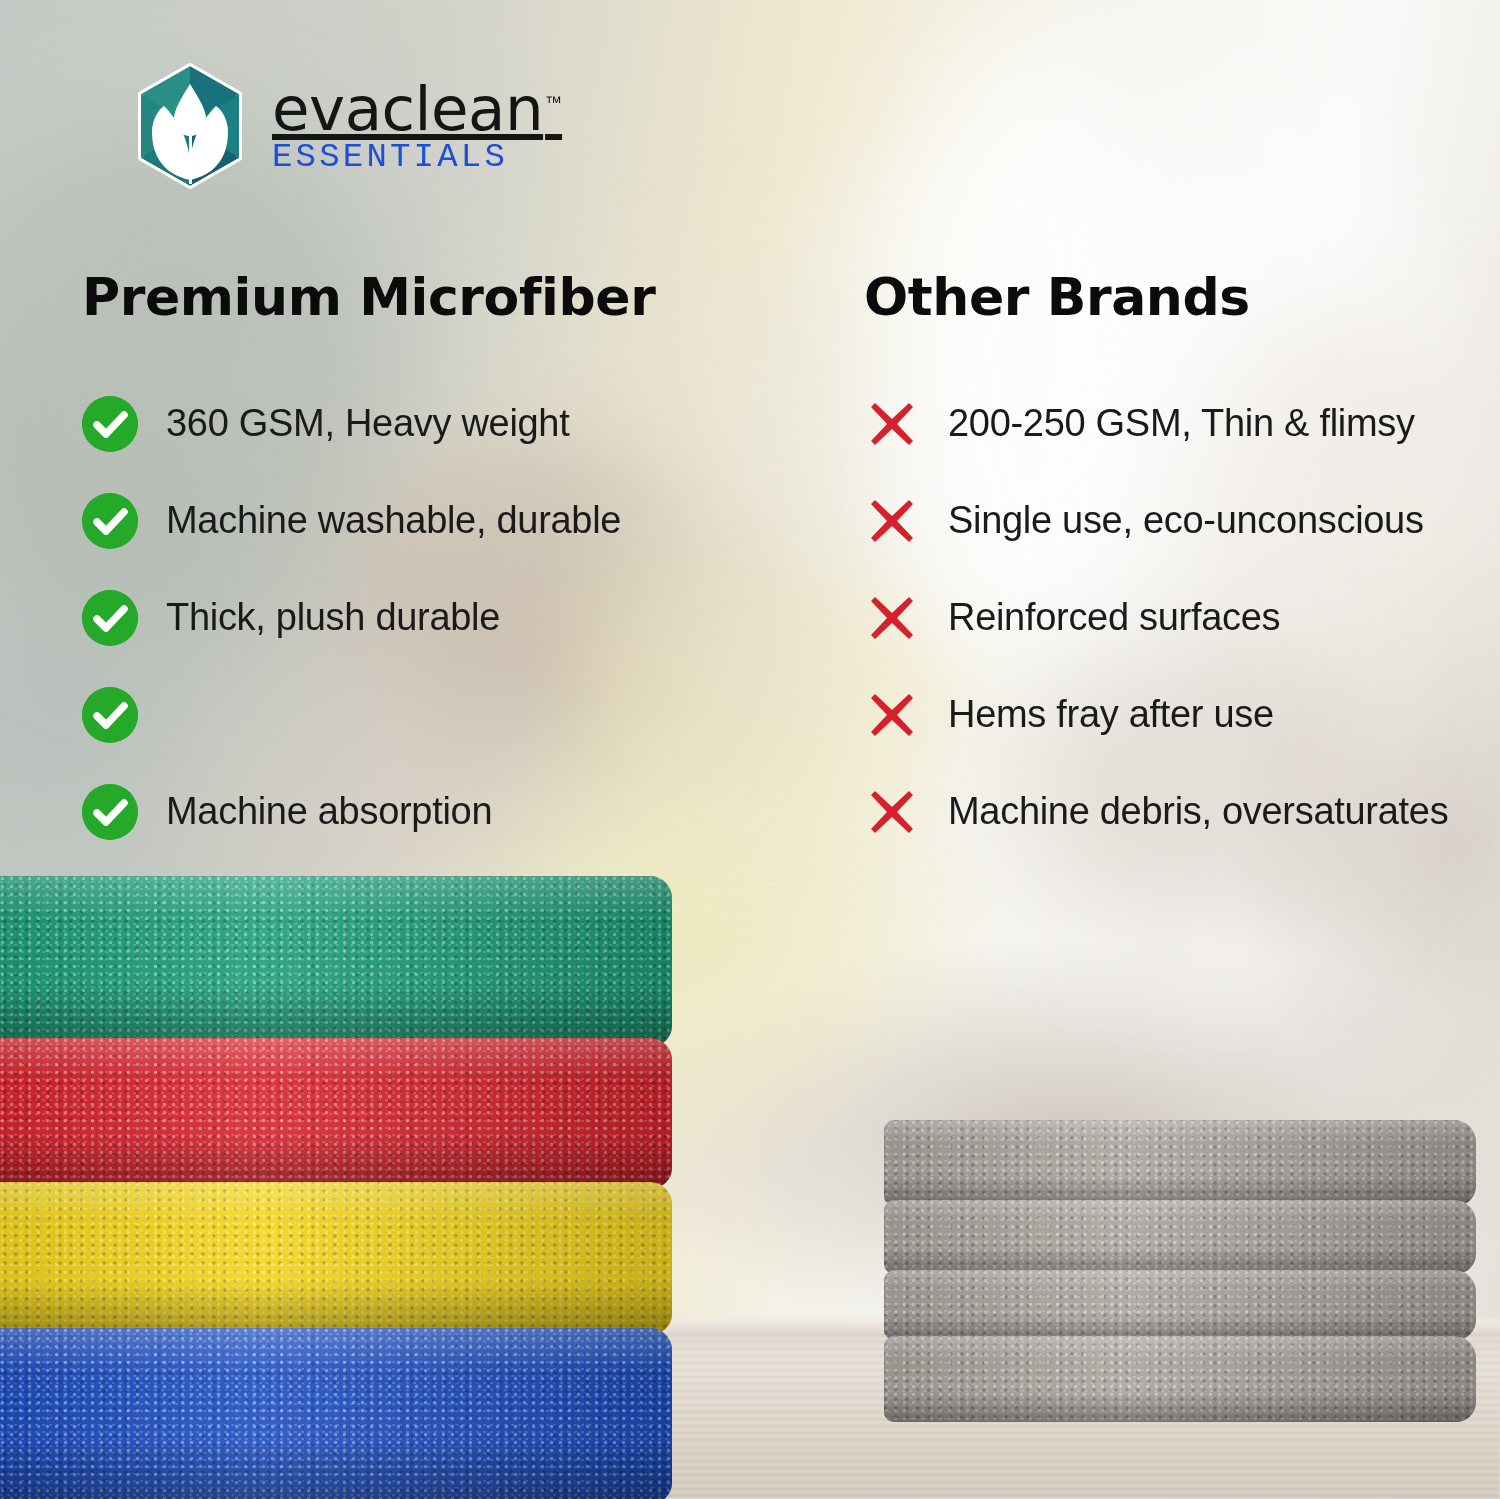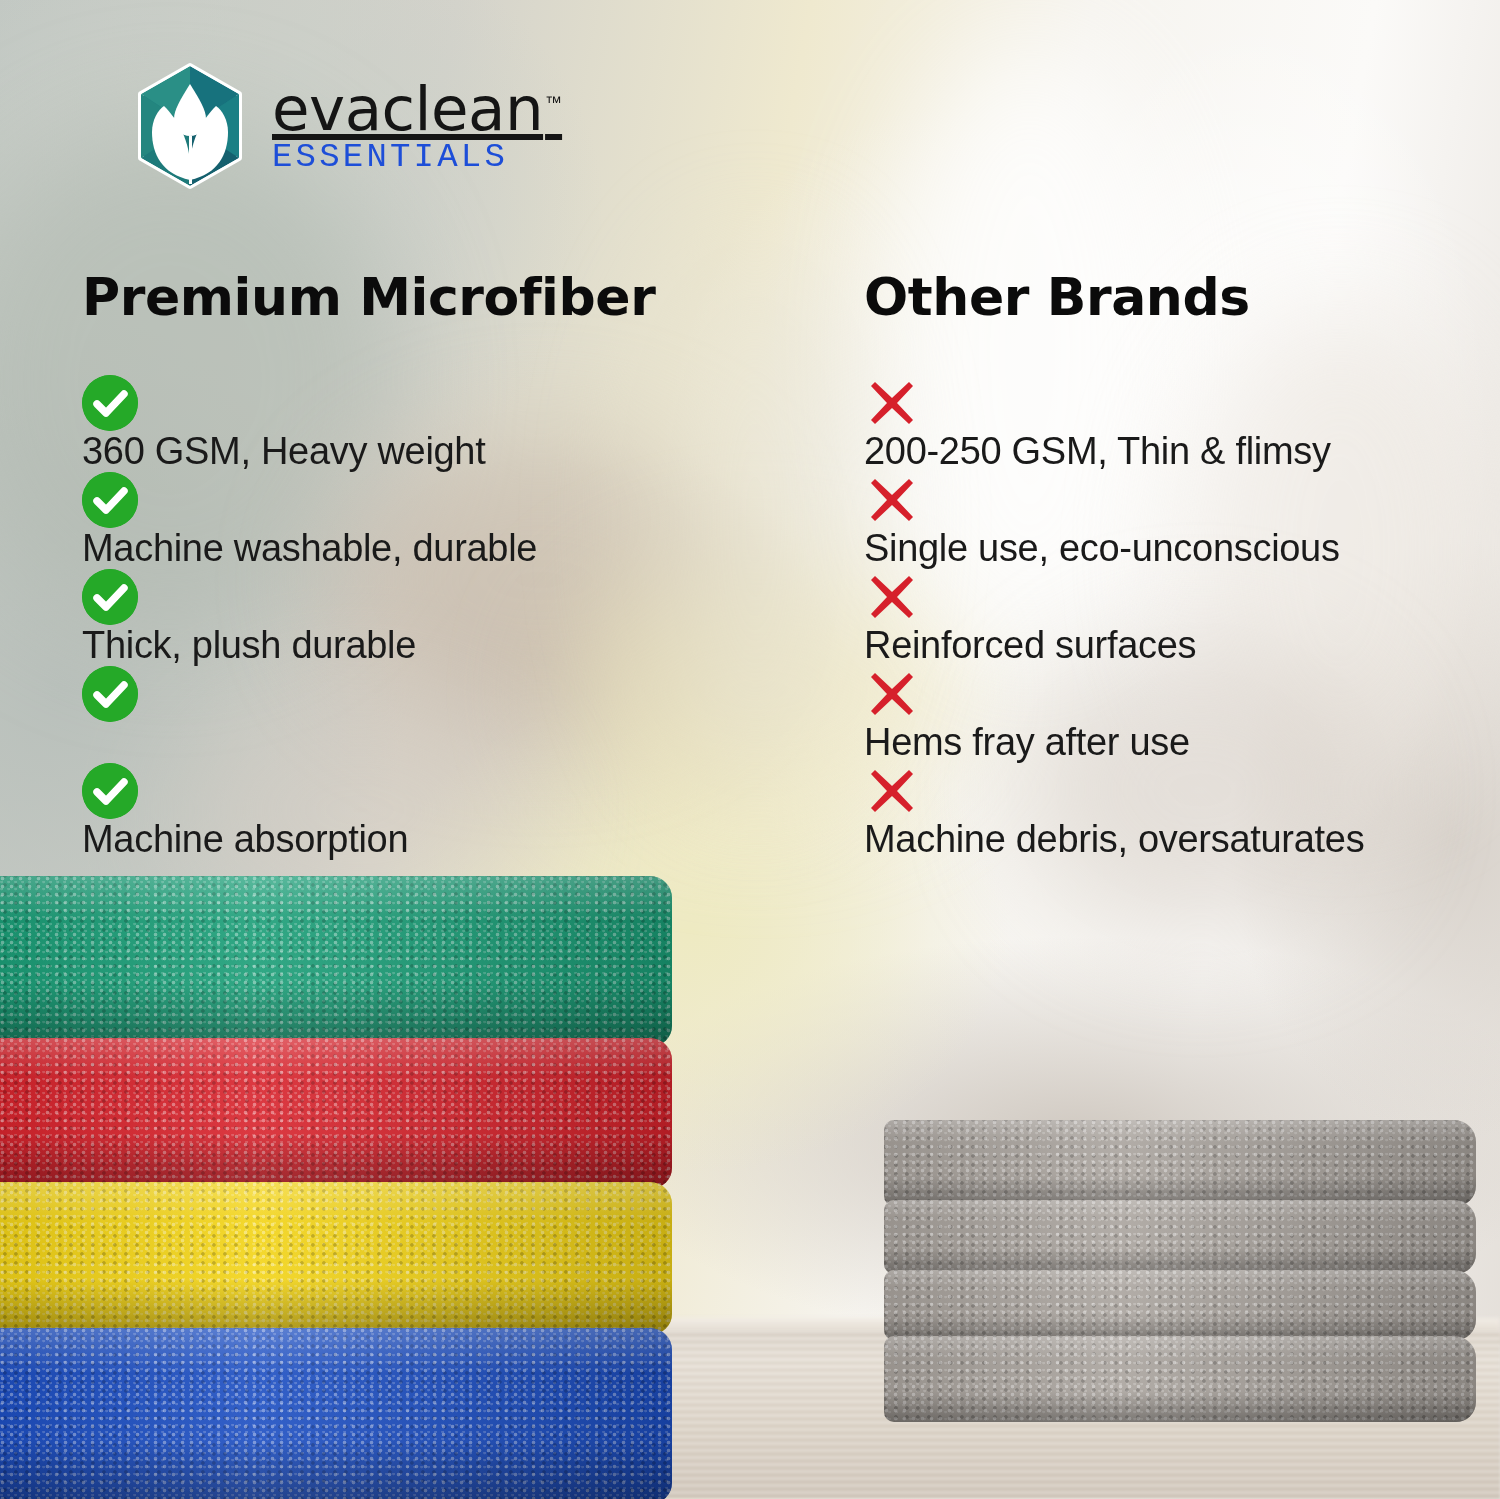--- a/index.html
+++ b/index.html
@@ -86,21 +86,21 @@
   .col { position:absolute; top:232px;margin-top:35px; }
   .col-left  { left:82px;  width:700px; }
   .col-right { left:864px; width:620px; }
 
   .col-title {
     font-size:52px; font-weight:700; color:#0b0b0b;
     letter-spacing:-.4px; margin-bottom:48px;
     font-family:"DejaVu Sans", sans-serif;
   }
 
-  .row { display:flex; align-items:flex-start; height:97px;flex-direction:column; }
+  .row { display:flex; align-items:center; height:97px; }
   .row-icon { flex:0 0 auto; width:84px; display:flex; align-items:center; }
   .row-text {
     font-size:38px; color:#1a1a1a; line-height:1.1;
     letter-spacing:-.3px; white-space:nowrap;
     font-family:"Liberation Sans", sans-serif;
   }
 
   .check-badge {
     width:56px; height:56px; border-radius:50%;
     background:#25a928; display:block;

